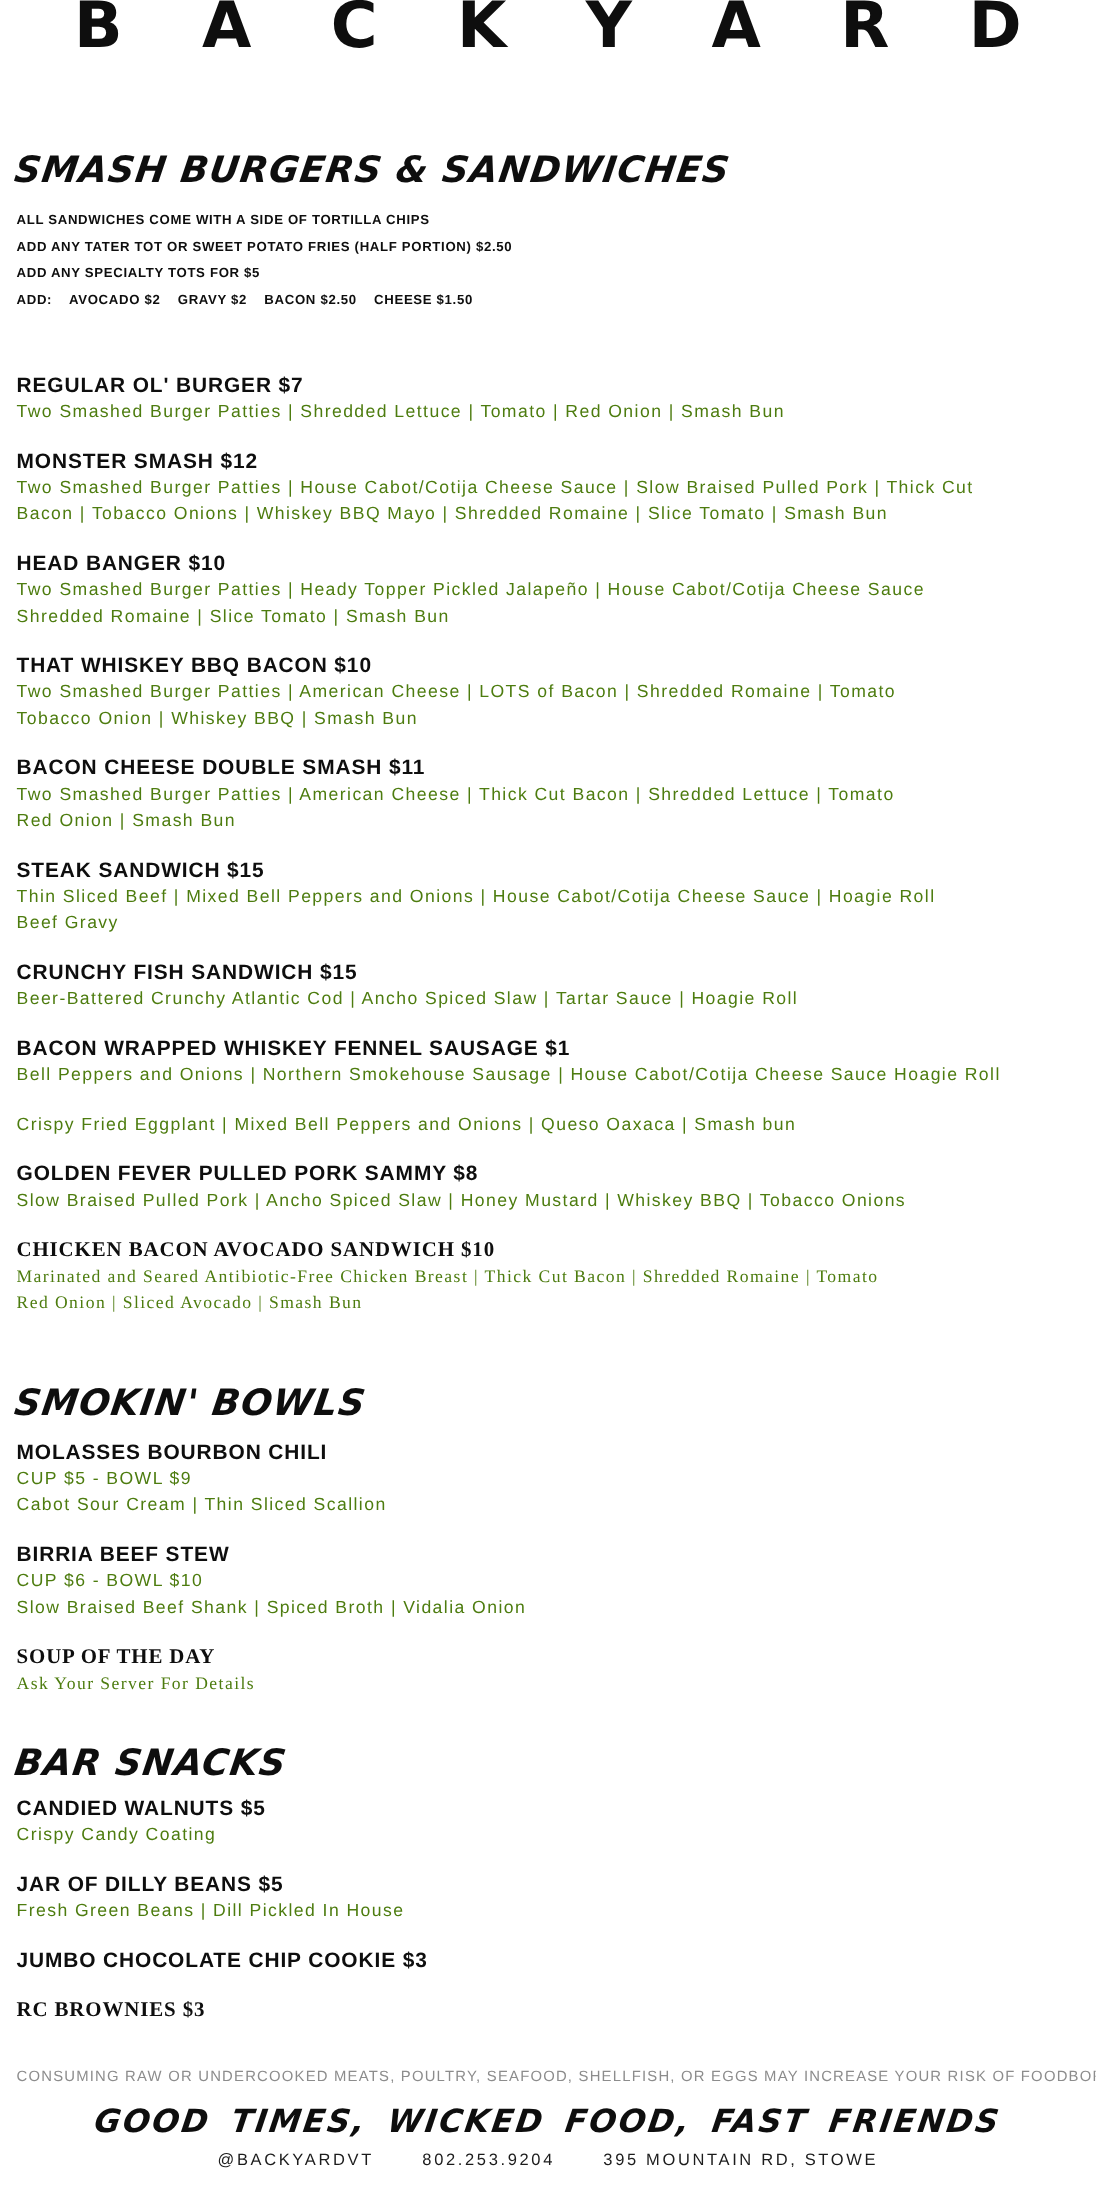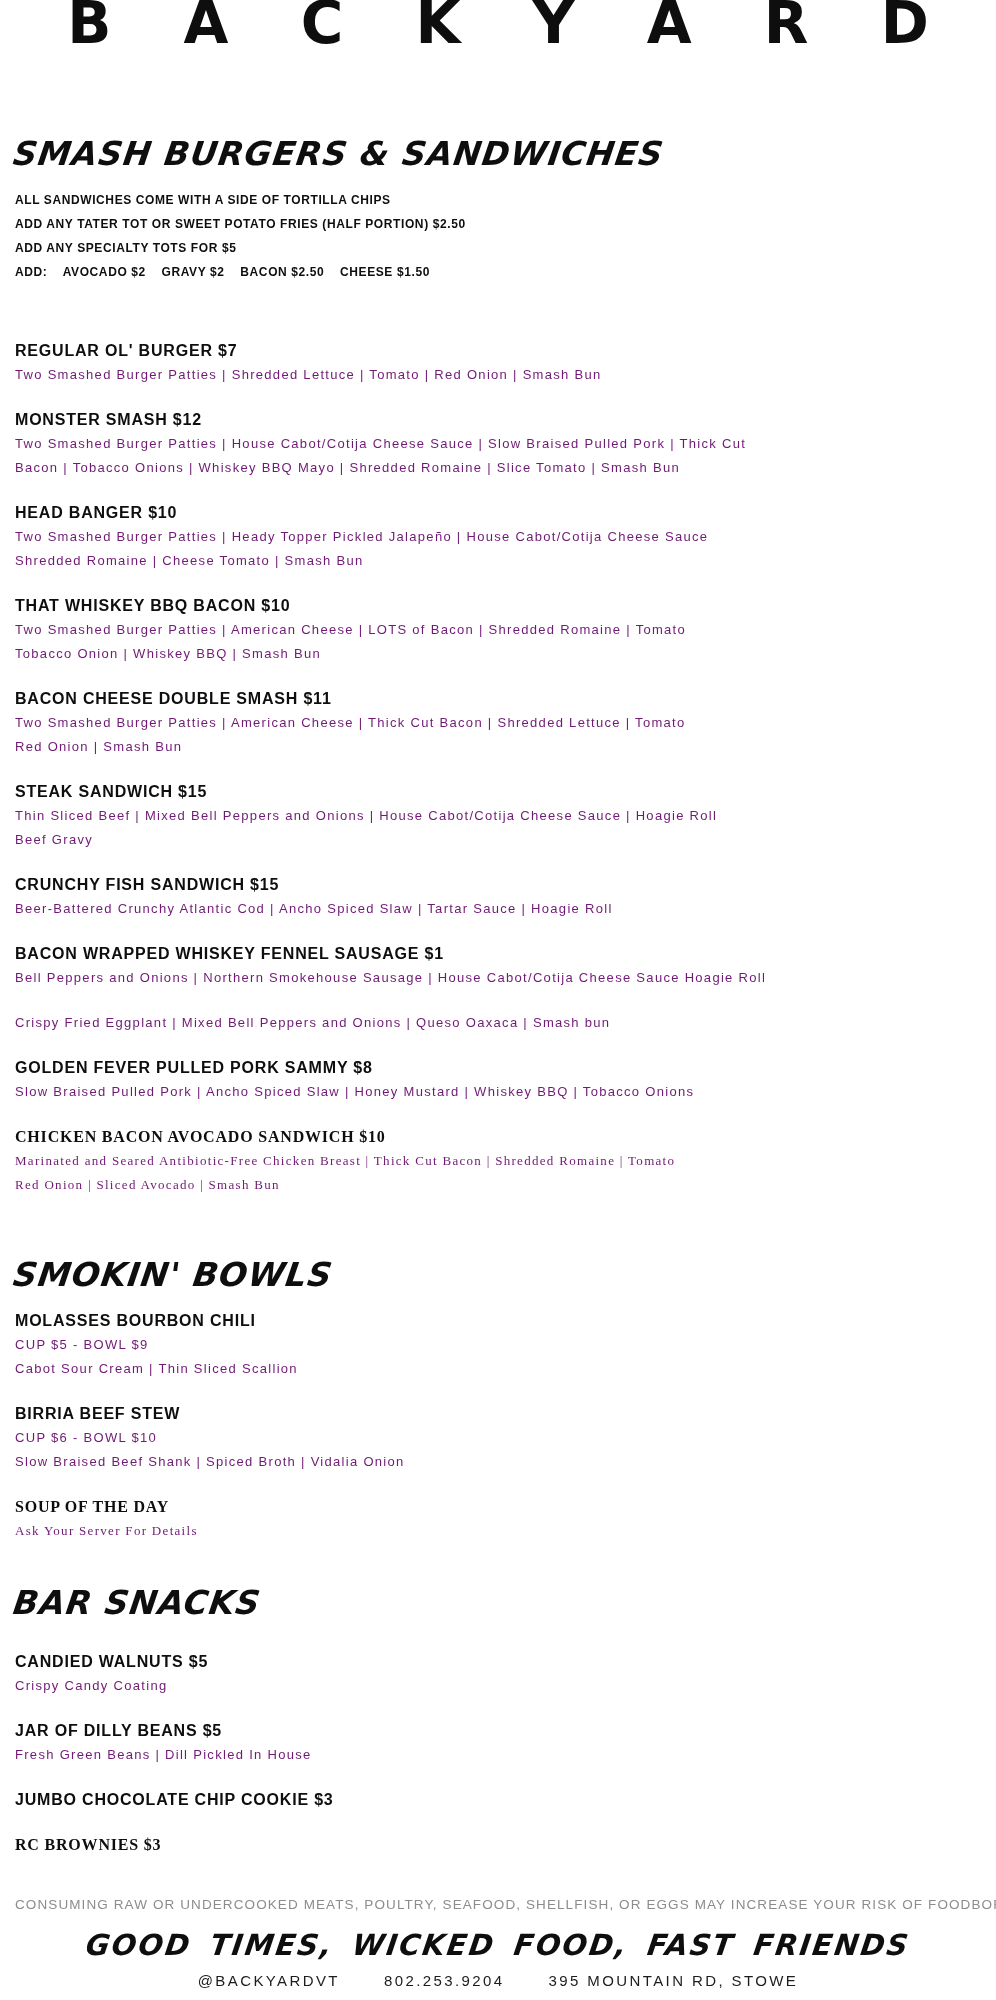--- a/index.html
+++ b/index.html
@@ -45,37 +45,37 @@
   .note-line {
     font-size: 12px;
     font-weight: bold;
     letter-spacing: 0.6px;
     line-height: 24px;
     white-space: pre;
   }
 
   .items-1 { margin-top: 55px; }
   .items-2 { margin-top: 16px; }
-  .items-3 { margin-top: 29px; }
+  .items-3 { margin-top: 12px; }
 
   .item { margin-bottom: 21px; }
   .item:last-child { margin-bottom: 0; font-family: Liberation Serif, serif; }
   .item-name {
-    font-size: 16px;
+    font-size: 19px;
     font-weight: bold;
     letter-spacing: 0.8px;
     line-height: 24px;
     white-space: nowrap;
   }
   .item-desc {
-    font-size: 13px;
+    font-size: 16px;
     letter-spacing: 1.3px;
     line-height: 24px;
     white-space: nowrap;
-    color: #701a75;
+    color: #4d7c0f;
   }
 
   .footer { margin-top: 40px; }
   .disclaimer {
     text-align: center;
     color: #8c8c8c;
     font-size: 13.5px;
     letter-spacing: 1.1px;
     line-height: 16px;
     white-space: nowrap;
@@ -126,21 +126,21 @@
       <div class="item-desc">Two Smashed Burger Patties | Shredded Lettuce | Tomato | Red Onion | Smash Bun</div>
     </div>
     <div class="item">
       <div class="item-name">MONSTER SMASH $12</div>
       <div class="item-desc">Two Smashed Burger Patties | House Cabot/Cotija Cheese Sauce | Slow Braised Pulled Pork | Thick Cut</div>
       <div class="item-desc">Bacon | Tobacco Onions | Whiskey BBQ Mayo | Shredded Romaine | Slice Tomato | Smash Bun</div>
     </div>
     <div class="item">
       <div class="item-name">HEAD BANGER $10</div>
       <div class="item-desc">Two Smashed Burger Patties | Heady Topper Pickled Jalapeño | House Cabot/Cotija Cheese Sauce</div>
-      <div class="item-desc">Shredded Romaine | Cheese Tomato | Smash Bun</div>
+      <div class="item-desc">Shredded Romaine | Slice Tomato | Smash Bun</div>
     </div>
     <div class="item">
       <div class="item-name">THAT WHISKEY BBQ BACON $10</div>
       <div class="item-desc">Two Smashed Burger Patties | American Cheese | LOTS of Bacon | Shredded Romaine | Tomato</div>
       <div class="item-desc">Tobacco Onion | Whiskey BBQ | Smash Bun</div>
     </div>
     <div class="item">
       <div class="item-name">BACON CHEESE DOUBLE SMASH $11</div>
       <div class="item-desc">Two Smashed Burger Patties | American Cheese | Thick Cut Bacon | Shredded Lettuce | Tomato</div>
       <div class="item-desc">Red Onion | Smash Bun</div>

